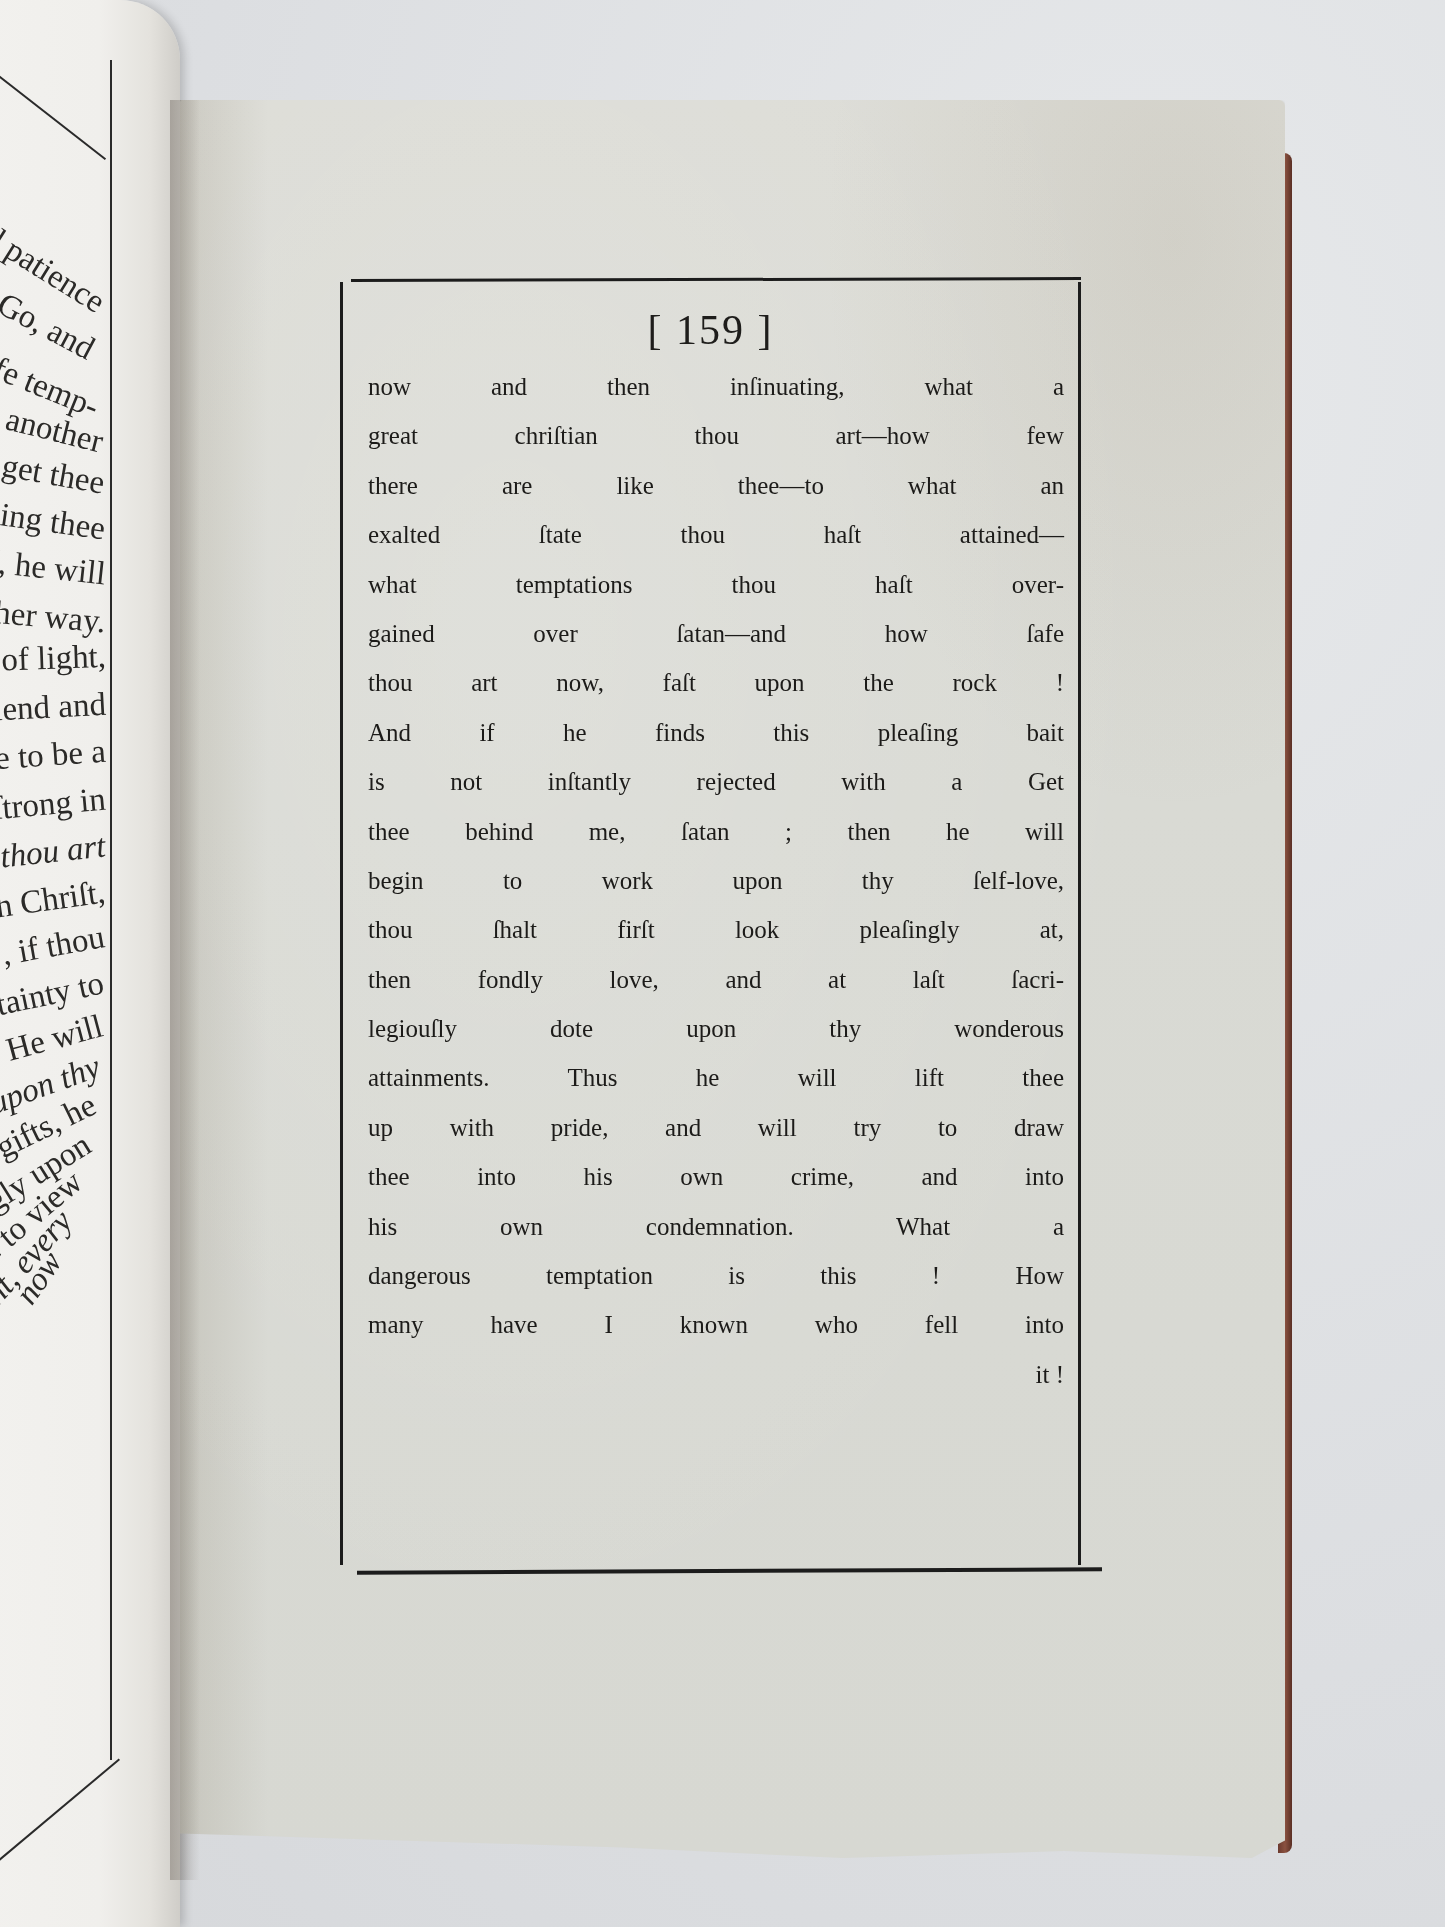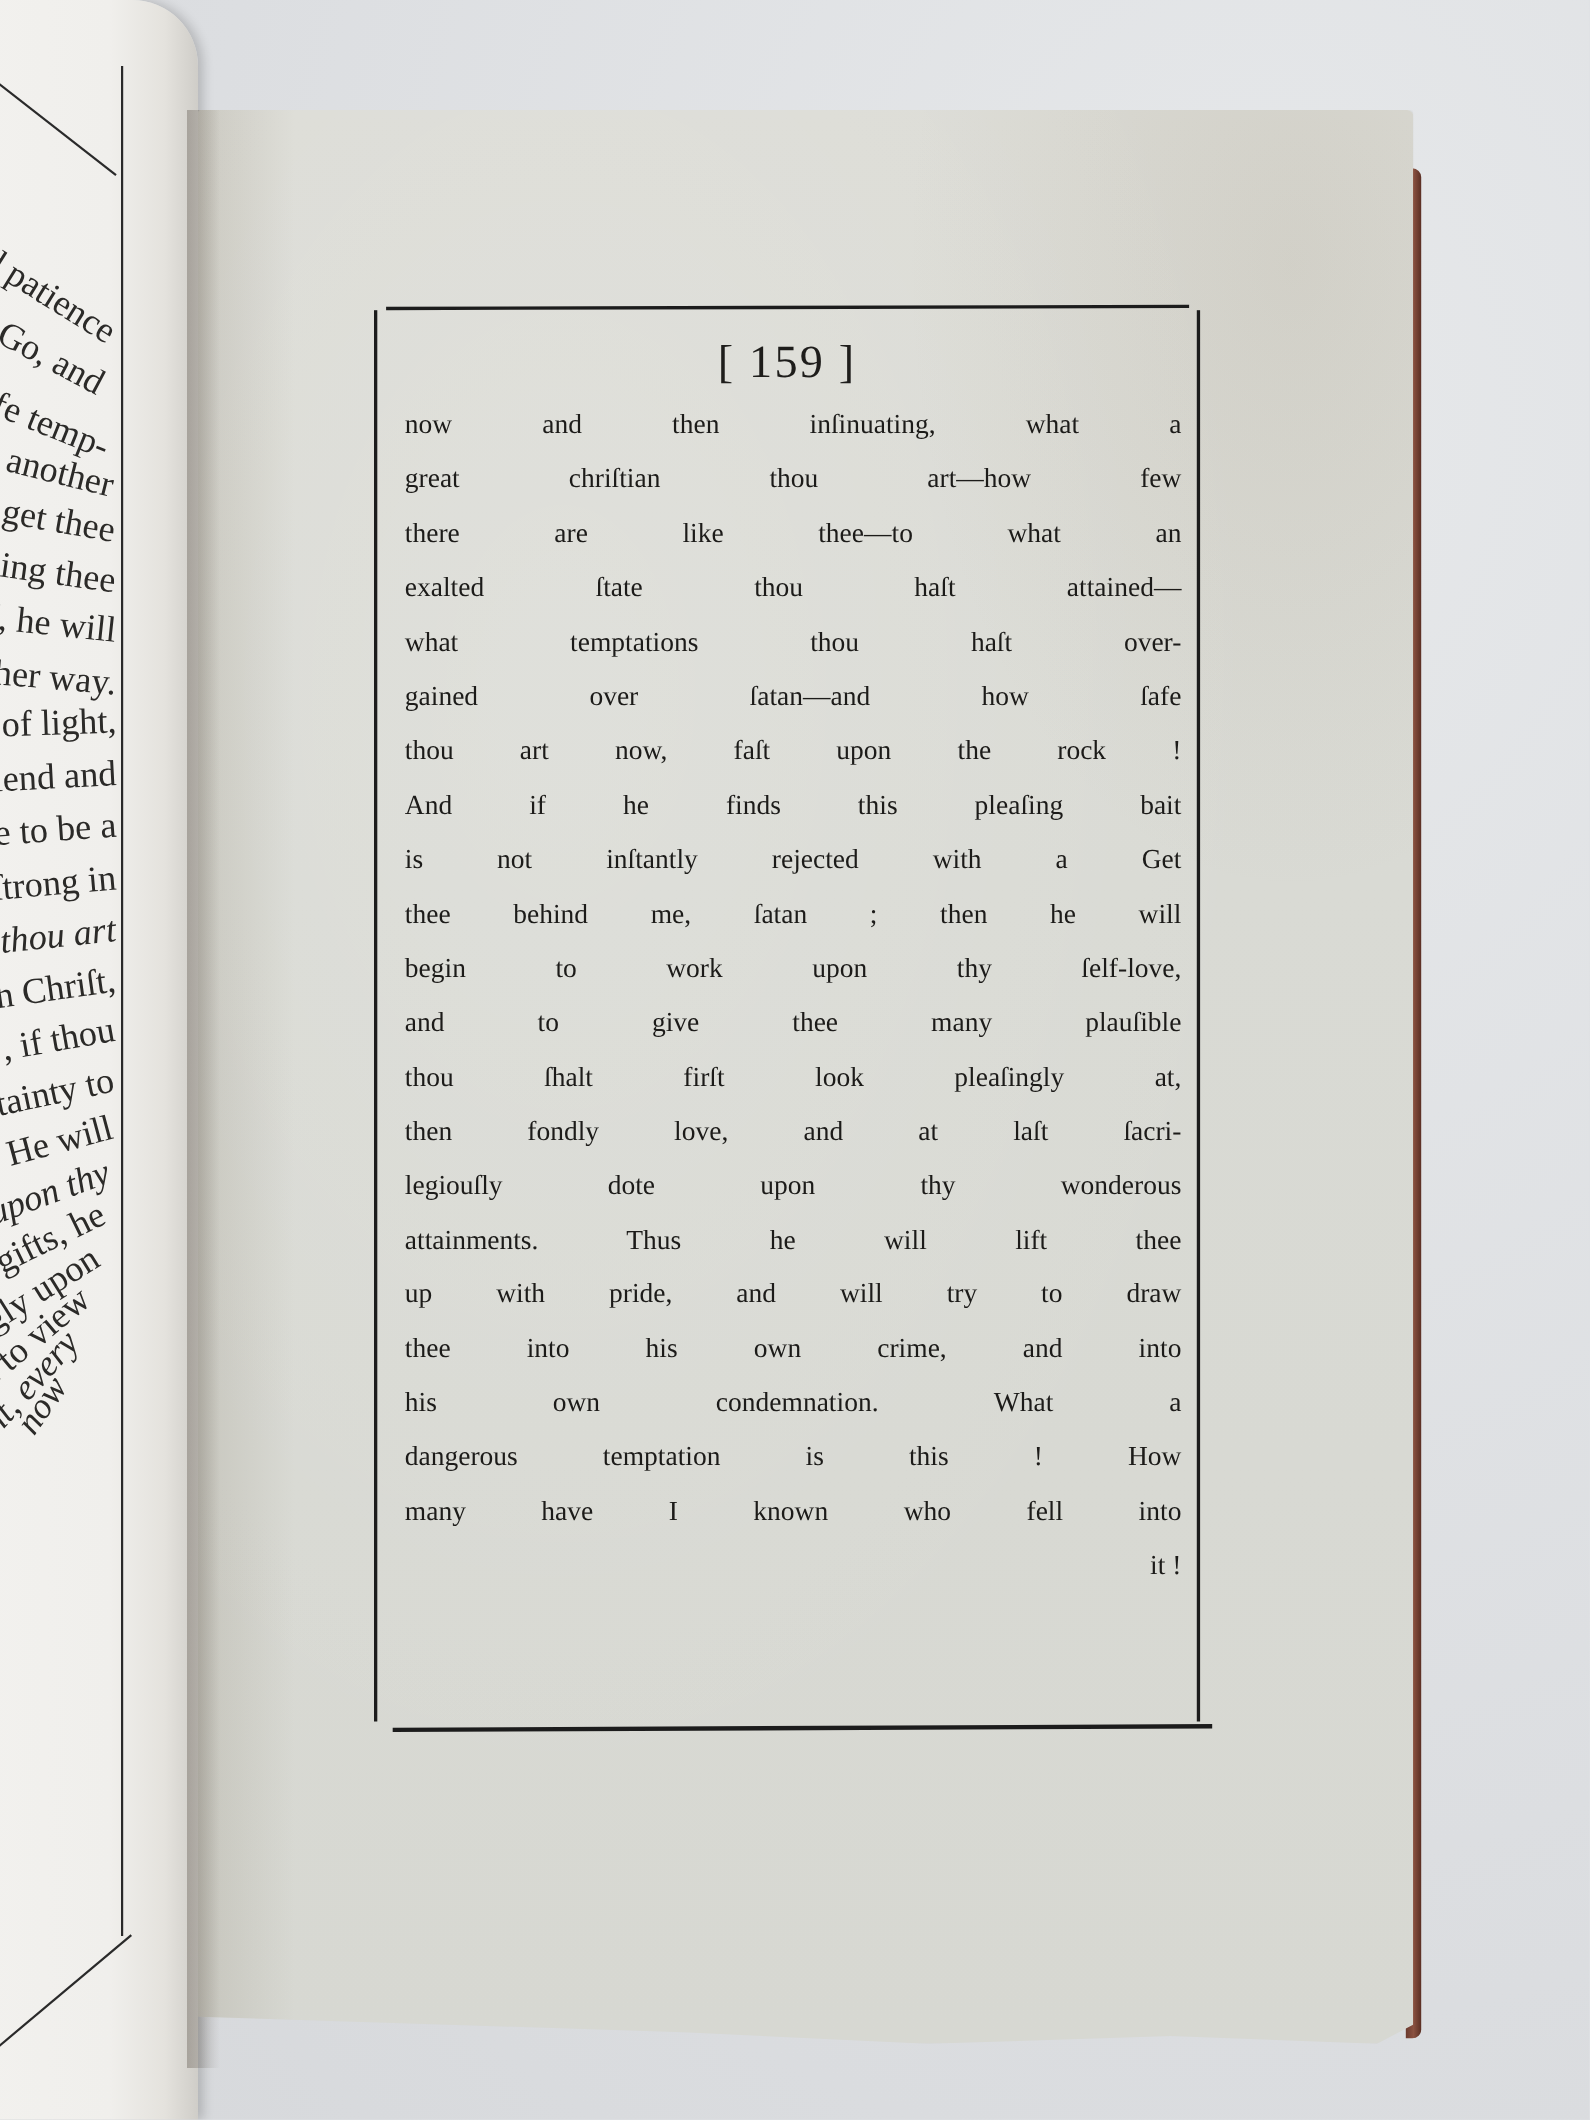--- a/index.html
+++ b/index.html
@@ -121,21 +121,20 @@
       background: linear-gradient(90deg, rgba(120,110,90,0.18) 0%, rgba(0,0,0,0) 8%);
     }
 
     
     .frame {
       position: absolute;
       left: 340px; top: 282px;
       width: 735px; height: 1283px;
       border-left: 3px solid #1c1c1c;
       border-right: 3px solid #1c1c1c;
-      padding-left: 10px;
     }
     .frame .rule-top {
       position: absolute;
       left: 8px; top: -4px; width: 730px; height: 3px;
       background: #1c1c1c;
       transform: rotate(-0.15deg);
     }
     .frame .rule-bottom {
       position: absolute;
       left: 14px; bottom: -8px; width: 745px; height: 4px;
@@ -218,21 +217,20 @@
     <span class="line">great chriſtian thou art—how few</span>
     <span class="line">there are like thee—to what an</span>
     <span class="line">exalted ſtate thou haſt attained—</span>
     <span class="line">what temptations thou haſt over-</span>
     <span class="line">gained over ſatan—and how ſafe</span>
     <span class="line">thou art now, faſt upon the rock !</span>
     <span class="line">And if he finds this pleaſing bait</span>
     <span class="line">is not inſtantly rejected with a Get</span>
     <span class="line">thee behind me, ſatan ;  then he will</span>
     <span class="line">begin to work upon thy ſelf-love,</span>
-    <span class="line">and to give thee many plauſible</span>
     <span class="line">thou ſhalt firſt look pleaſingly at,</span>
     <span class="line">then fondly love, and at laſt ſacri-</span>
     <span class="line">legiouſly dote upon thy wonderous</span>
     <span class="line">attainments.  Thus he will lift thee</span>
     <span class="line">up with pride, and will try to draw</span>
     <span class="line">thee into his own crime, and into</span>
     <span class="line">his own condemnation.  What a</span>
     <span class="line">dangerous temptation is this !  How</span>
     <span class="line">many have I known who fell into</span>
     <span class="line last">it !</span>

